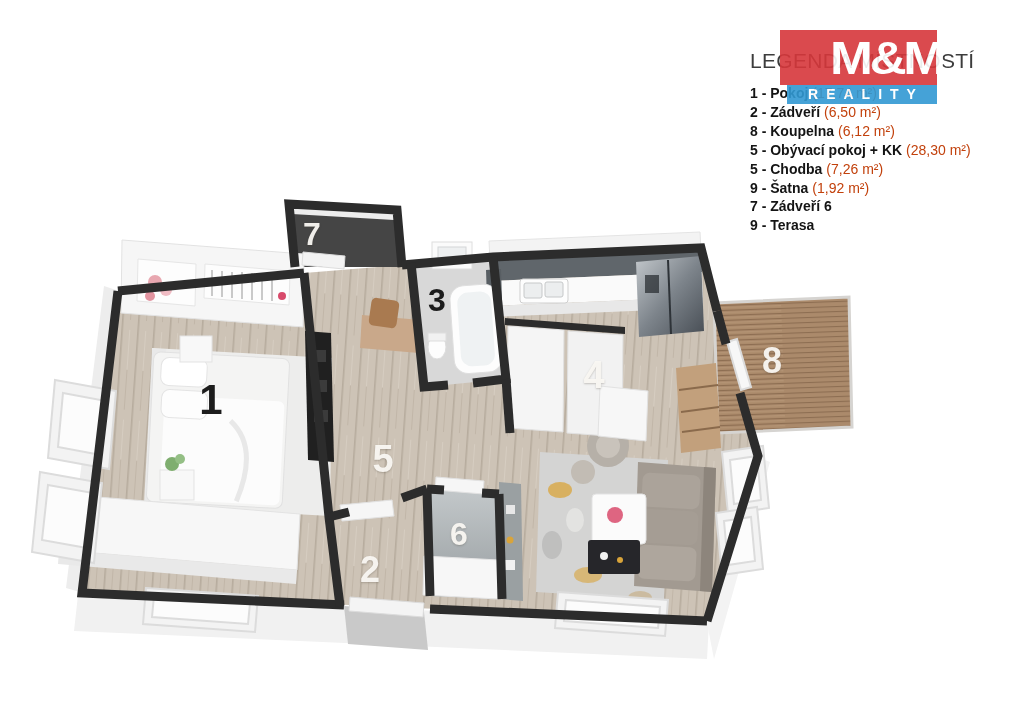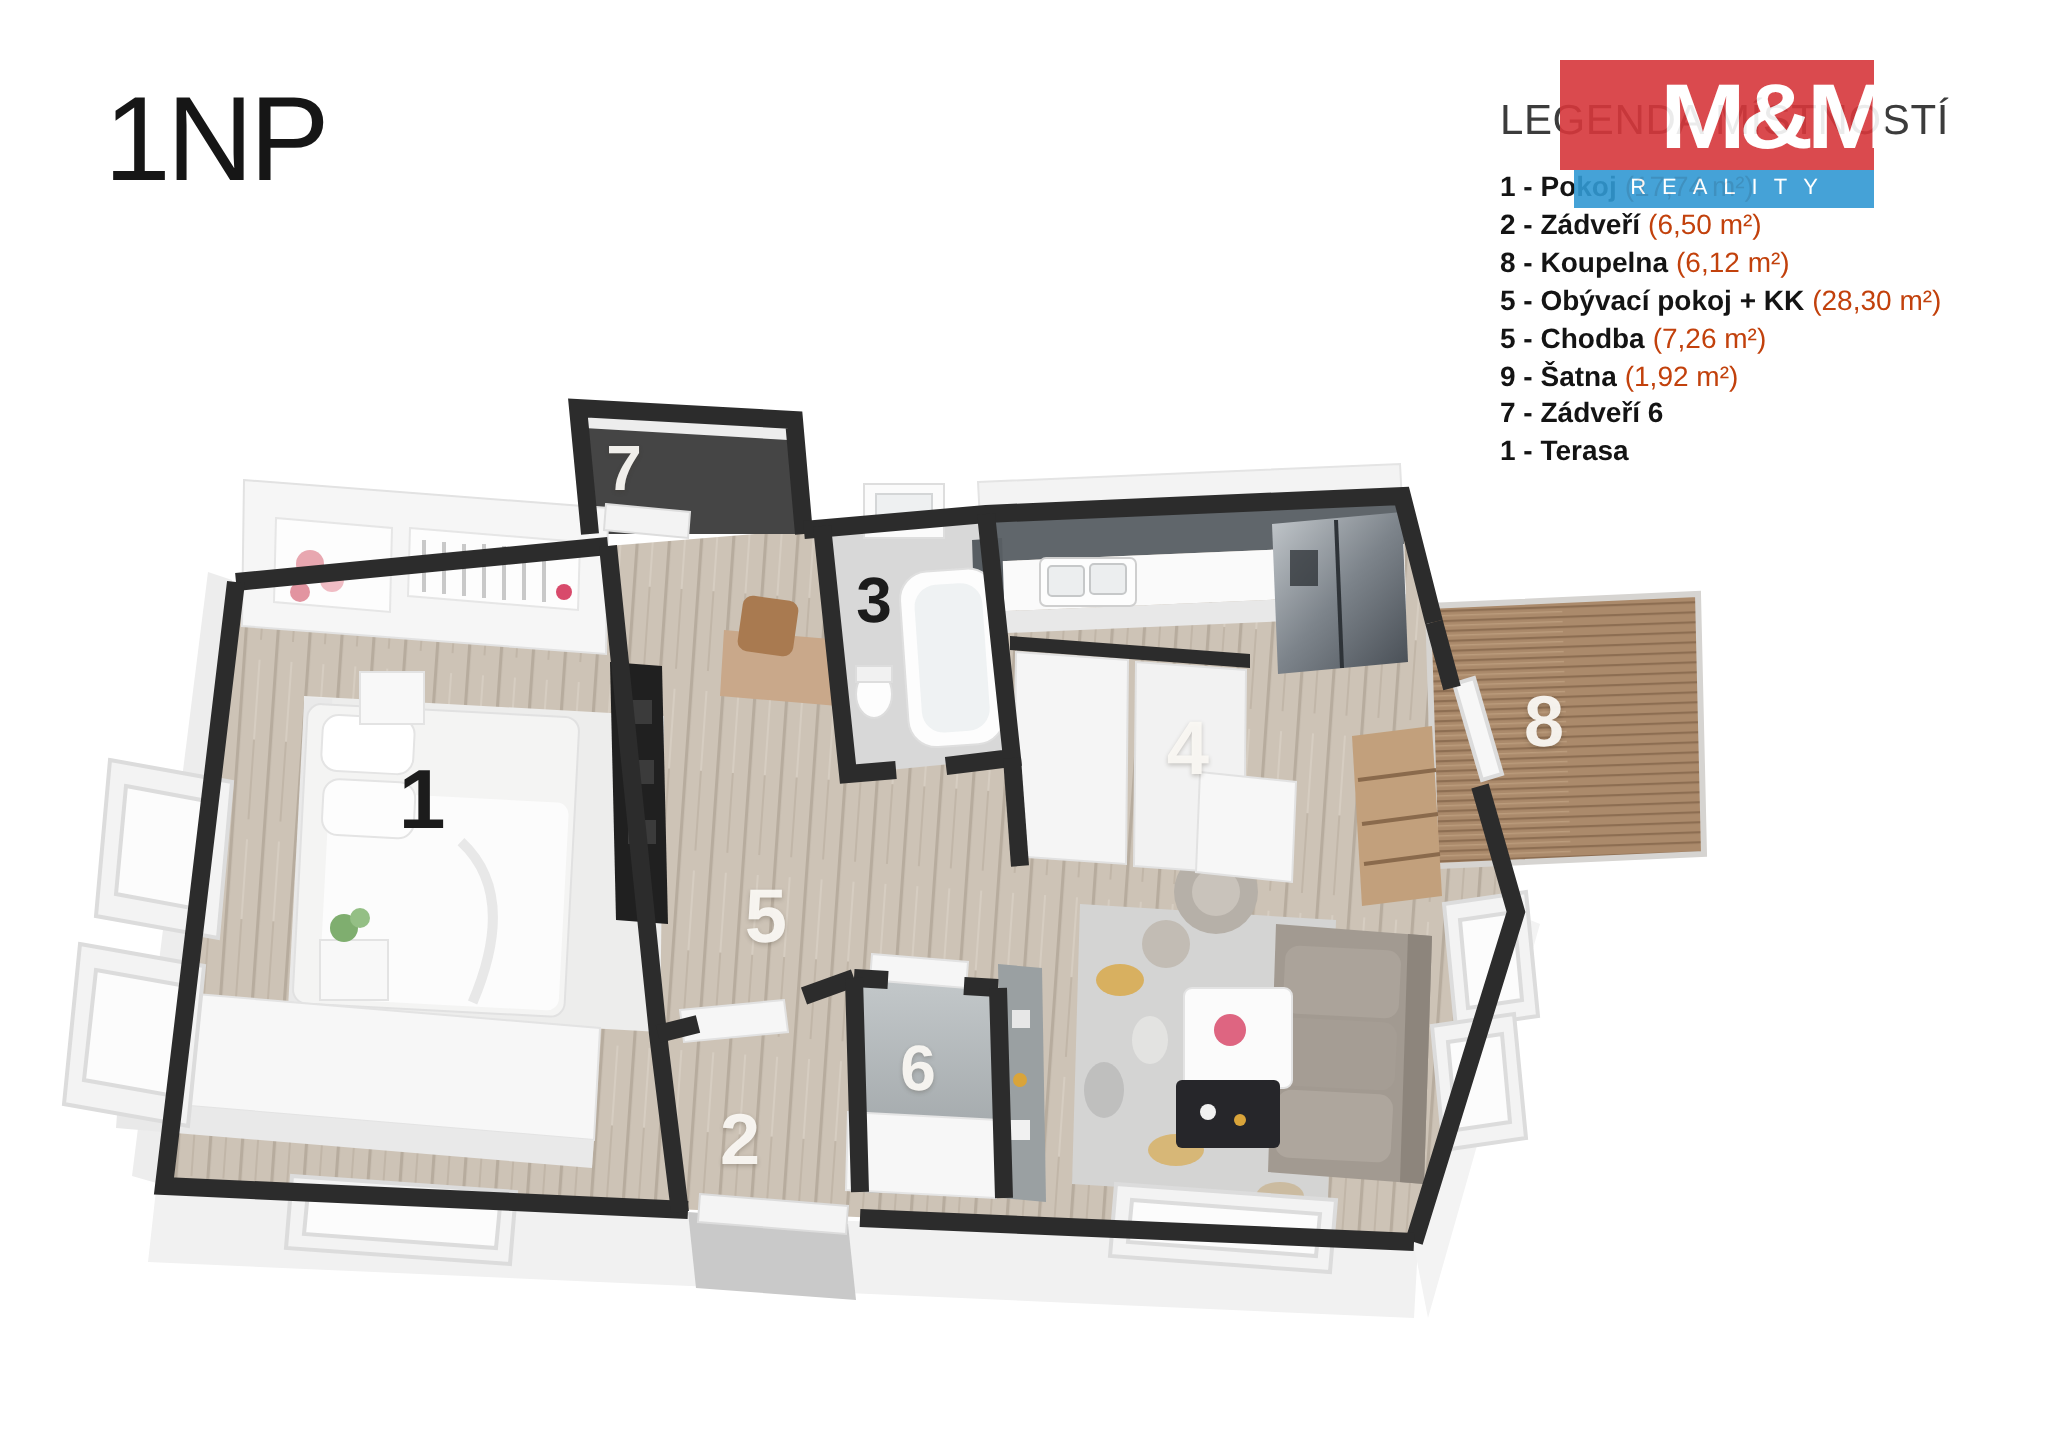--- a/index.html
+++ b/index.html
@@ -16,46 +16,45 @@
   .legend-items .bold{font-weight:700;color:#141414;}
   .legend-items .area{color:#c2410c;font-weight:400;margin-left:4px;}
   
   .logo{position:absolute;left:780px;top:30px;width:158px;height:74px;opacity:.9;}
   .logo-red{position:absolute;left:0;top:0;width:157px;height:55px;background:#d7373b;
             display:flex;align-items:center;justify-content:flex-end;}
   .logo-red span{color:#ffffff;font-weight:700;font-size:46px;letter-spacing:-3px;
                  transform:scaleX(1.12);line-height:1;}
   .logo-blue{position:absolute;left:7px;top:55px;width:150px;height:18.5px;background:#3199d3;
              display:flex;align-items:center;justify-content:center;}
-  .logo-blue span{color:#ffffff;font-weight:400;font-size:11px;letter-spacing:8px;
+  .logo-blue span{color:#ffffff;font-weight:700;font-size:14px;letter-spacing:8px;
                   padding-left:8px;line-height:1;}
   
   .plan-svg{position:absolute;left:0;top:0;width:1024px;height:724px;}
   .room-label{position:absolute;transform:translate(-50%,-50%);font-weight:700;line-height:1;}
   .room-label.light{color:rgba(250,248,243,.95);text-shadow:0 1px 2px rgba(60,50,40,.25);}
   .room-label.dark{color:#1c1c1c;}
 </style>
 </head>
 <body>
 
 <div class="page">
 
-  <div class="floor-title">1NP</div>
 
   <div class="legend">
     <p class="legend-title">LEGENDA MÍSTNOSTÍ</p>
     <ul class="legend-items">
       <li><span class="bold">1 - Pokoj</span><span class="area">(17,74 m²)</span></li>
       <li><span class="bold">2 - Zádveří</span><span class="area">(6,50 m²)</span></li>
       <li><span class="bold">8 - Koupelna</span><span class="area">(6,12 m²)</span></li>
       <li><span class="bold">5 - Obývací pokoj + KK</span><span class="area">(28,30 m²)</span></li>
       <li><span class="bold">5 - Chodba</span><span class="area">(7,26 m²)</span></li>
       <li><span class="bold">9 - Šatna</span><span class="area">(1,92 m²)</span></li>
       <li><span class="bold">7 - Zádveří 6</span><span class="area"></span></li>
-      <li><span class="bold">1 - Terasa</span><span class="area"></span></li>
+      <li><span class="bold">9 - Terasa</span><span class="area"></span></li>
     </ul>
   </div>
 
   <div class="logo">
     <div class="logo-red">
         <span>M&amp;M</span>
       </div>
     <div class="logo-blue">
         <span>REALITY</span>
       </div>

